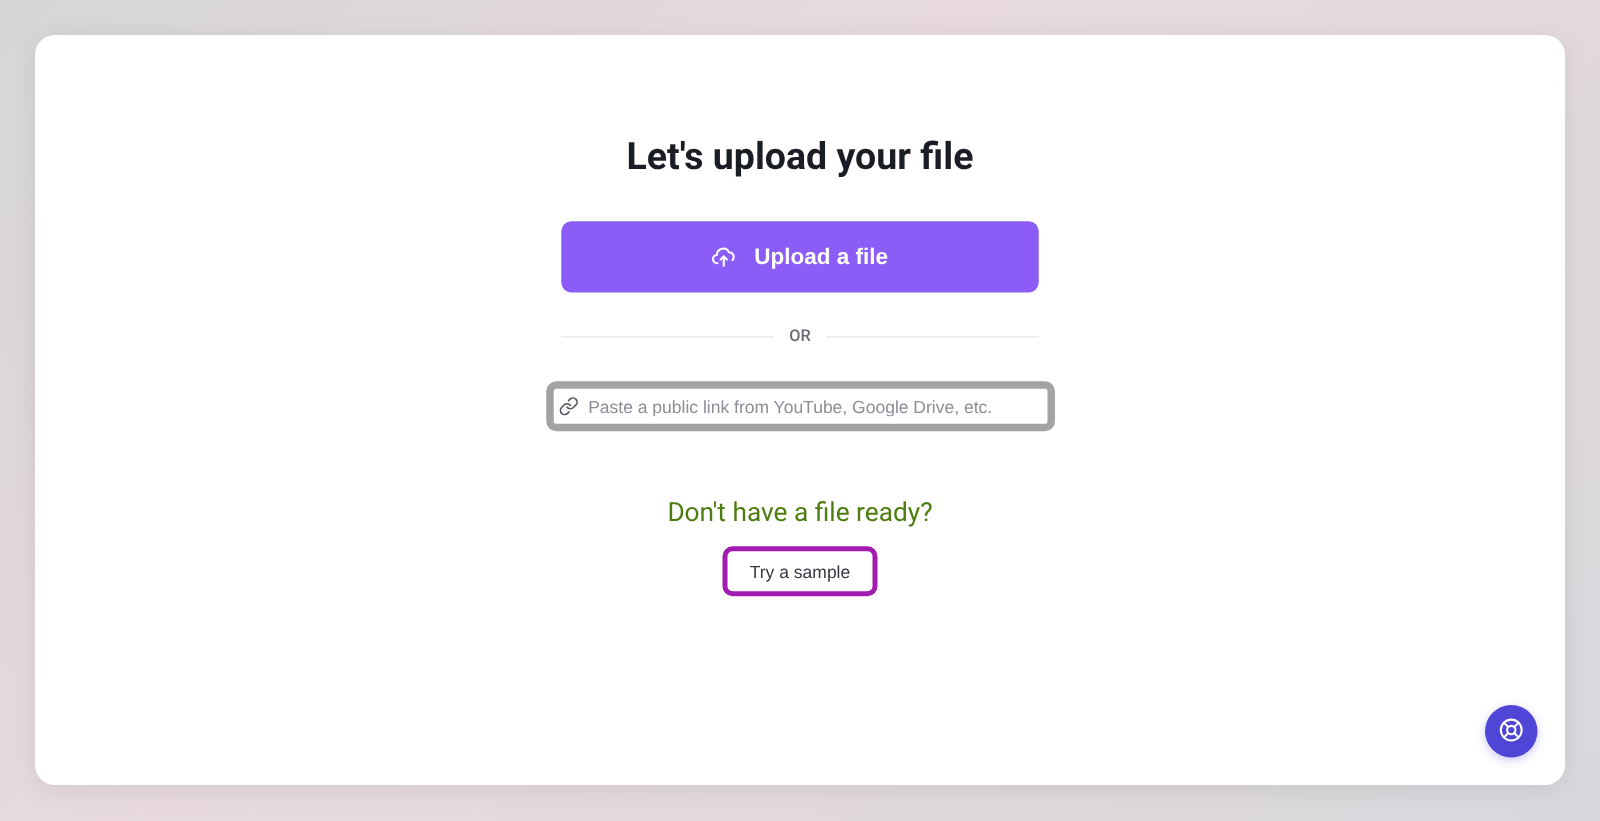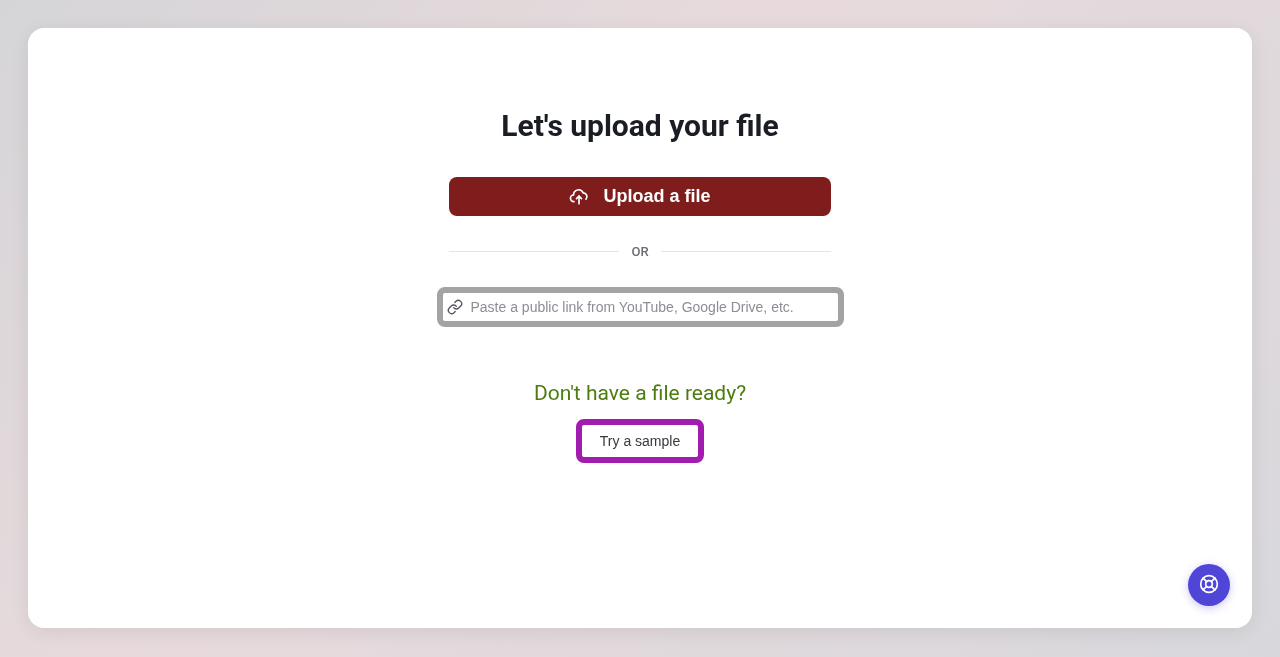--- a/index.html
+++ b/index.html
@@ -48,26 +48,26 @@
       align-items: center;
       margin-top: 56px;
     }
     .title {
       font-size: 30px;
       font-weight: 700;
       color: #1a1d23;
       margin-bottom: 34px;
     }
     .upload-btn {
-      background: #7f1d1d;
+      background: #8b5cf6;
       color: #ffffff;
       border: none;
       border-radius: 8px;
       width: 382px;
-      height: 39px;
+      height: 57px;
       font-size: 18px;
       font-weight: 600;
       cursor: pointer;
       display: flex;
       align-items: center;
       justify-content: center;
       gap: 14px;
     }
     .upload-icon {
       width: 20px;
@@ -123,21 +123,21 @@
       color: #8b8e96;
     }
     .no-file-text {
       margin-top: 54px;
       font-size: 21px;
       color: #4d7c0f;
       margin-bottom: 14px;
     }
     .sample-btn {
       background: #ffffff;
-      border: 6px solid #a21caf;
+      border: 4px solid #a21caf;
       border-radius: 8px;
       padding: 8px 18px;
       font-size: 14px;
       font-weight: 500;
       color: #36383f;
       cursor: pointer;
     }
     .help-btn {
       position: absolute;
       bottom: 22px;

